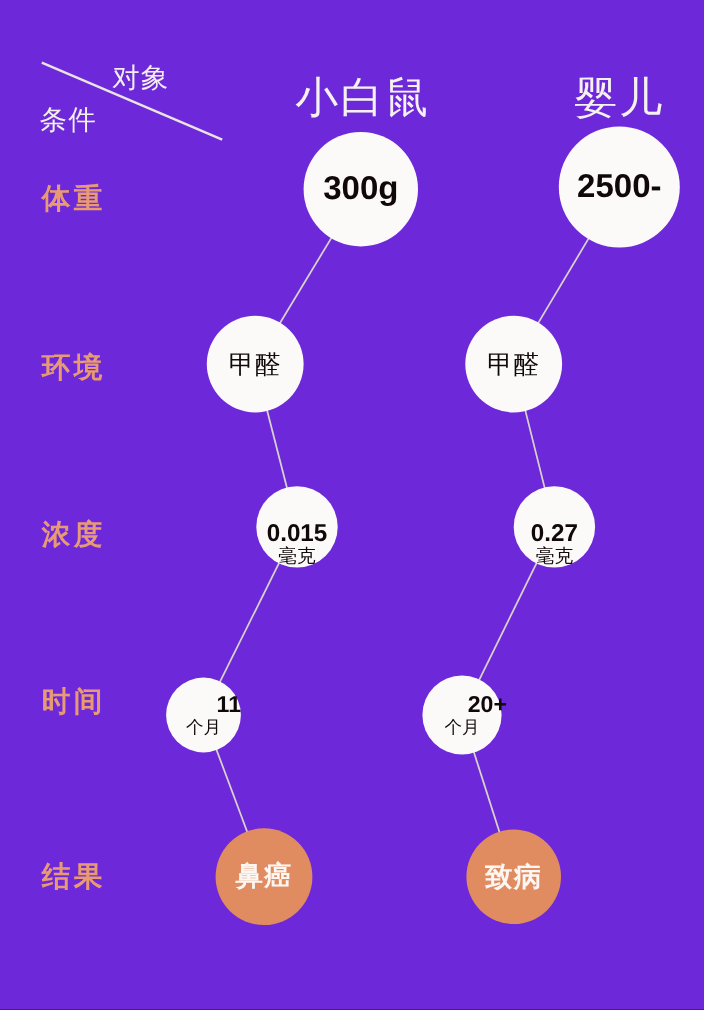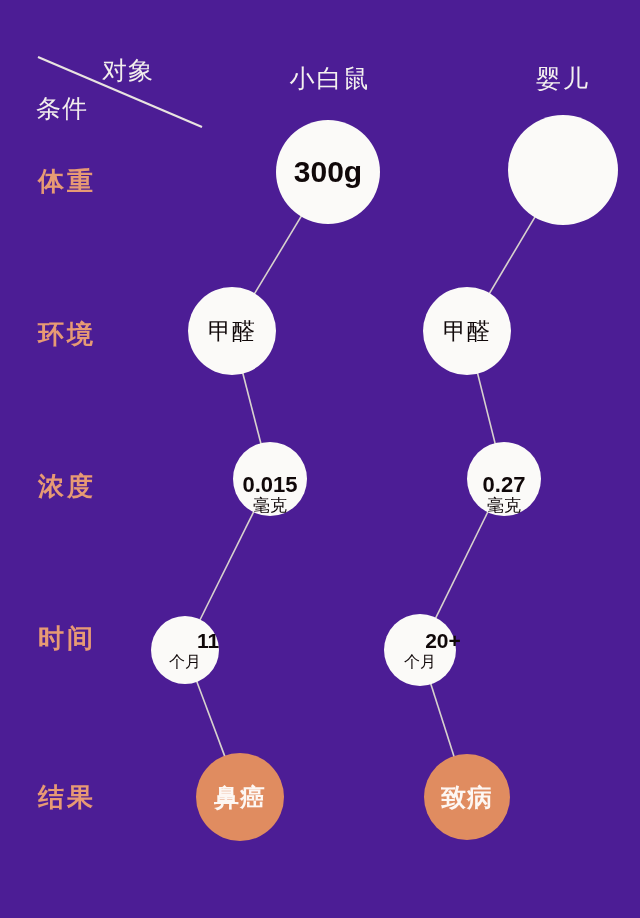--- a/index.html
+++ b/index.html
@@ -7,21 +7,21 @@
     padding: 0;
     background: #0d0506;
   }
   body {
     font-family: "Liberation Sans", "DejaVu Sans", sans-serif;
   }
   #stage {
     position: relative;
     width: 640px;
     height: 918px;
-    background: #4c1d95;
+    background: #6d28d9;
     overflow: hidden;
   }
 
   
   #corner-header {
     position: absolute;
     left: 30px;
     top: 52px;
     width: 180px;
     height: 80px;
@@ -41,21 +41,21 @@
     white-space: nowrap;
   }
   #corner-object { left: 72px; top: 2px; }
   #corner-condition { left: 6px; top: 40px; }
 
   
   .col-header {
     position: absolute;
     top: 62px;
     color: #f4f1ef;
-    font-size: 25px;
+    font-size: 39px;
     letter-spacing: 2px;
     white-space: nowrap;
     transform: translateX(-50%);
   }
 
   
   .row-label {
     position: absolute;
     left: 38px;
     color: #e79a74;
@@ -162,20 +162,21 @@
         <span class="line2">毫克</span>
       </div>
       <div class="bubble white b-time" style="left: 185px; top: 650px; width: 68px; height: 68px;">
         <span class="line1">11</span>
         <span class="line2">个月</span>
       </div>
       <div class="bubble accent b-result" style="left: 240px; top: 797px; width: 88px; height: 88px;">
         <span class="line1">鼻癌</span>
       </div>
       <div class="bubble white b-weight" style="left: 563px; top: 170px; width: 110px; height: 110px;">
+        <span class="line1">2500-</span>
       </div>
       <div class="bubble white b-env" style="left: 467px; top: 331px; width: 88px; height: 88px;">
         <span class="line1">甲醛</span>
       </div>
       <div class="bubble white b-conc" style="left: 504px; top: 479px; width: 74px; height: 74px;">
         <span class="line1">0.27</span>
         <span class="line2">毫克</span>
       </div>
       <div class="bubble white b-time" style="left: 420px; top: 650px; width: 72px; height: 72px;">
         <span class="line1">20+</span>

